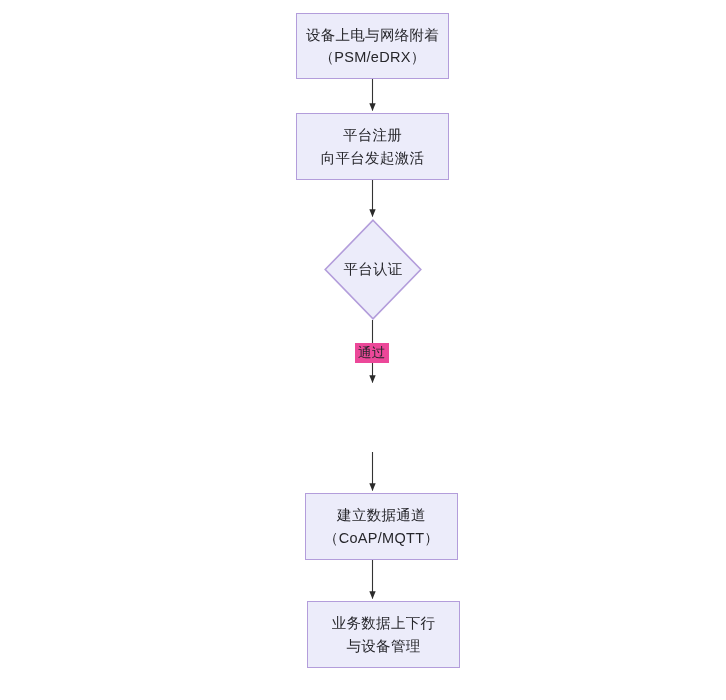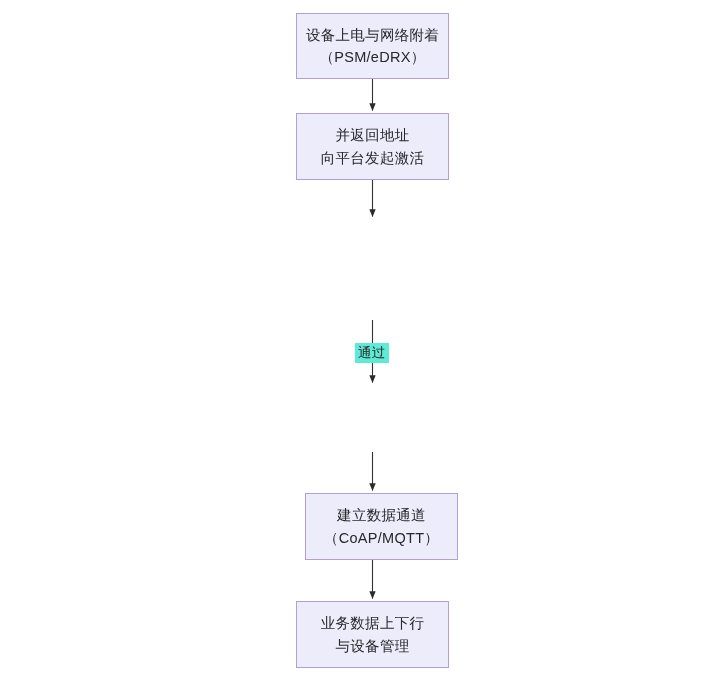--- a/index.html
+++ b/index.html
@@ -64,21 +64,21 @@
     top: 0;
     width: 100%;
     height: 100%;
   }
   .decision .decision-label {
     position: relative;
     z-index: 3;
   }
   .edge-label {
     position: absolute;
-    background: #5eead4;
+    background: #ec4899;
     color: #26262b;
     font-size: 13.5px;
     letter-spacing: 0.3px;
     padding: 1px 3px;
     z-index: 3;
     white-space: nowrap;
   }
 </style>
 </head>
 <body>
@@ -102,33 +102,39 @@
 
     <line x1="372.5" y1="560" x2="372.5" y2="598.5" stroke="#333333" stroke-width="1.1" marker-end="url(#arrowhead)"></line>
   </svg>
 
   <div class="node" style="left:296px; top:13px; width:153px; height:66px;">
     <span class="node-text">设备上电与网络附着
 （PSM/eDRX）</span>
   </div>
 
   <div class="node" style="left:296px; top:113px; width:153px; height:67px;">
-    <span class="node-text">并返回地址
+    <span class="node-text">平台注册
 向平台发起激活</span>
   </div>
 
+  <div class="decision" style="left:324px; top:219px; width:98px; height:101px;">
+    <svg class="diamond-shape" viewBox="0 0 98 101" preserveAspectRatio="none" xmlns="http://www.w3.org/2000/svg">
+      <polygon points="49,1.2 96.8,50.5 49,99.8 1.2,50.5" fill="#ececfa" stroke="#b39ddb" stroke-width="1.6"></polygon>
+    </svg>
+    <span class="decision-label">平台认证</span>
+  </div>
 
   <div class="edge-label" style="left:355px; top:343px;">
     <span>通过</span>
   </div>
 
 
   <div class="node" style="left:296px; top:493px; width:153px; height:67px;margin-left:9px;">
     <span class="node-text">建立数据通道
 （CoAP/MQTT）</span>
   </div>
 
-  <div class="node" style="left:296px; top:601px; width:153px; height:67px;">
+  <div class="node" style="left:307px; top:601px; width:153px; height:67px;">
     <span class="node-text">业务数据上下行
 与设备管理</span>
   </div>
 
 </div>
 
 </body></html>

